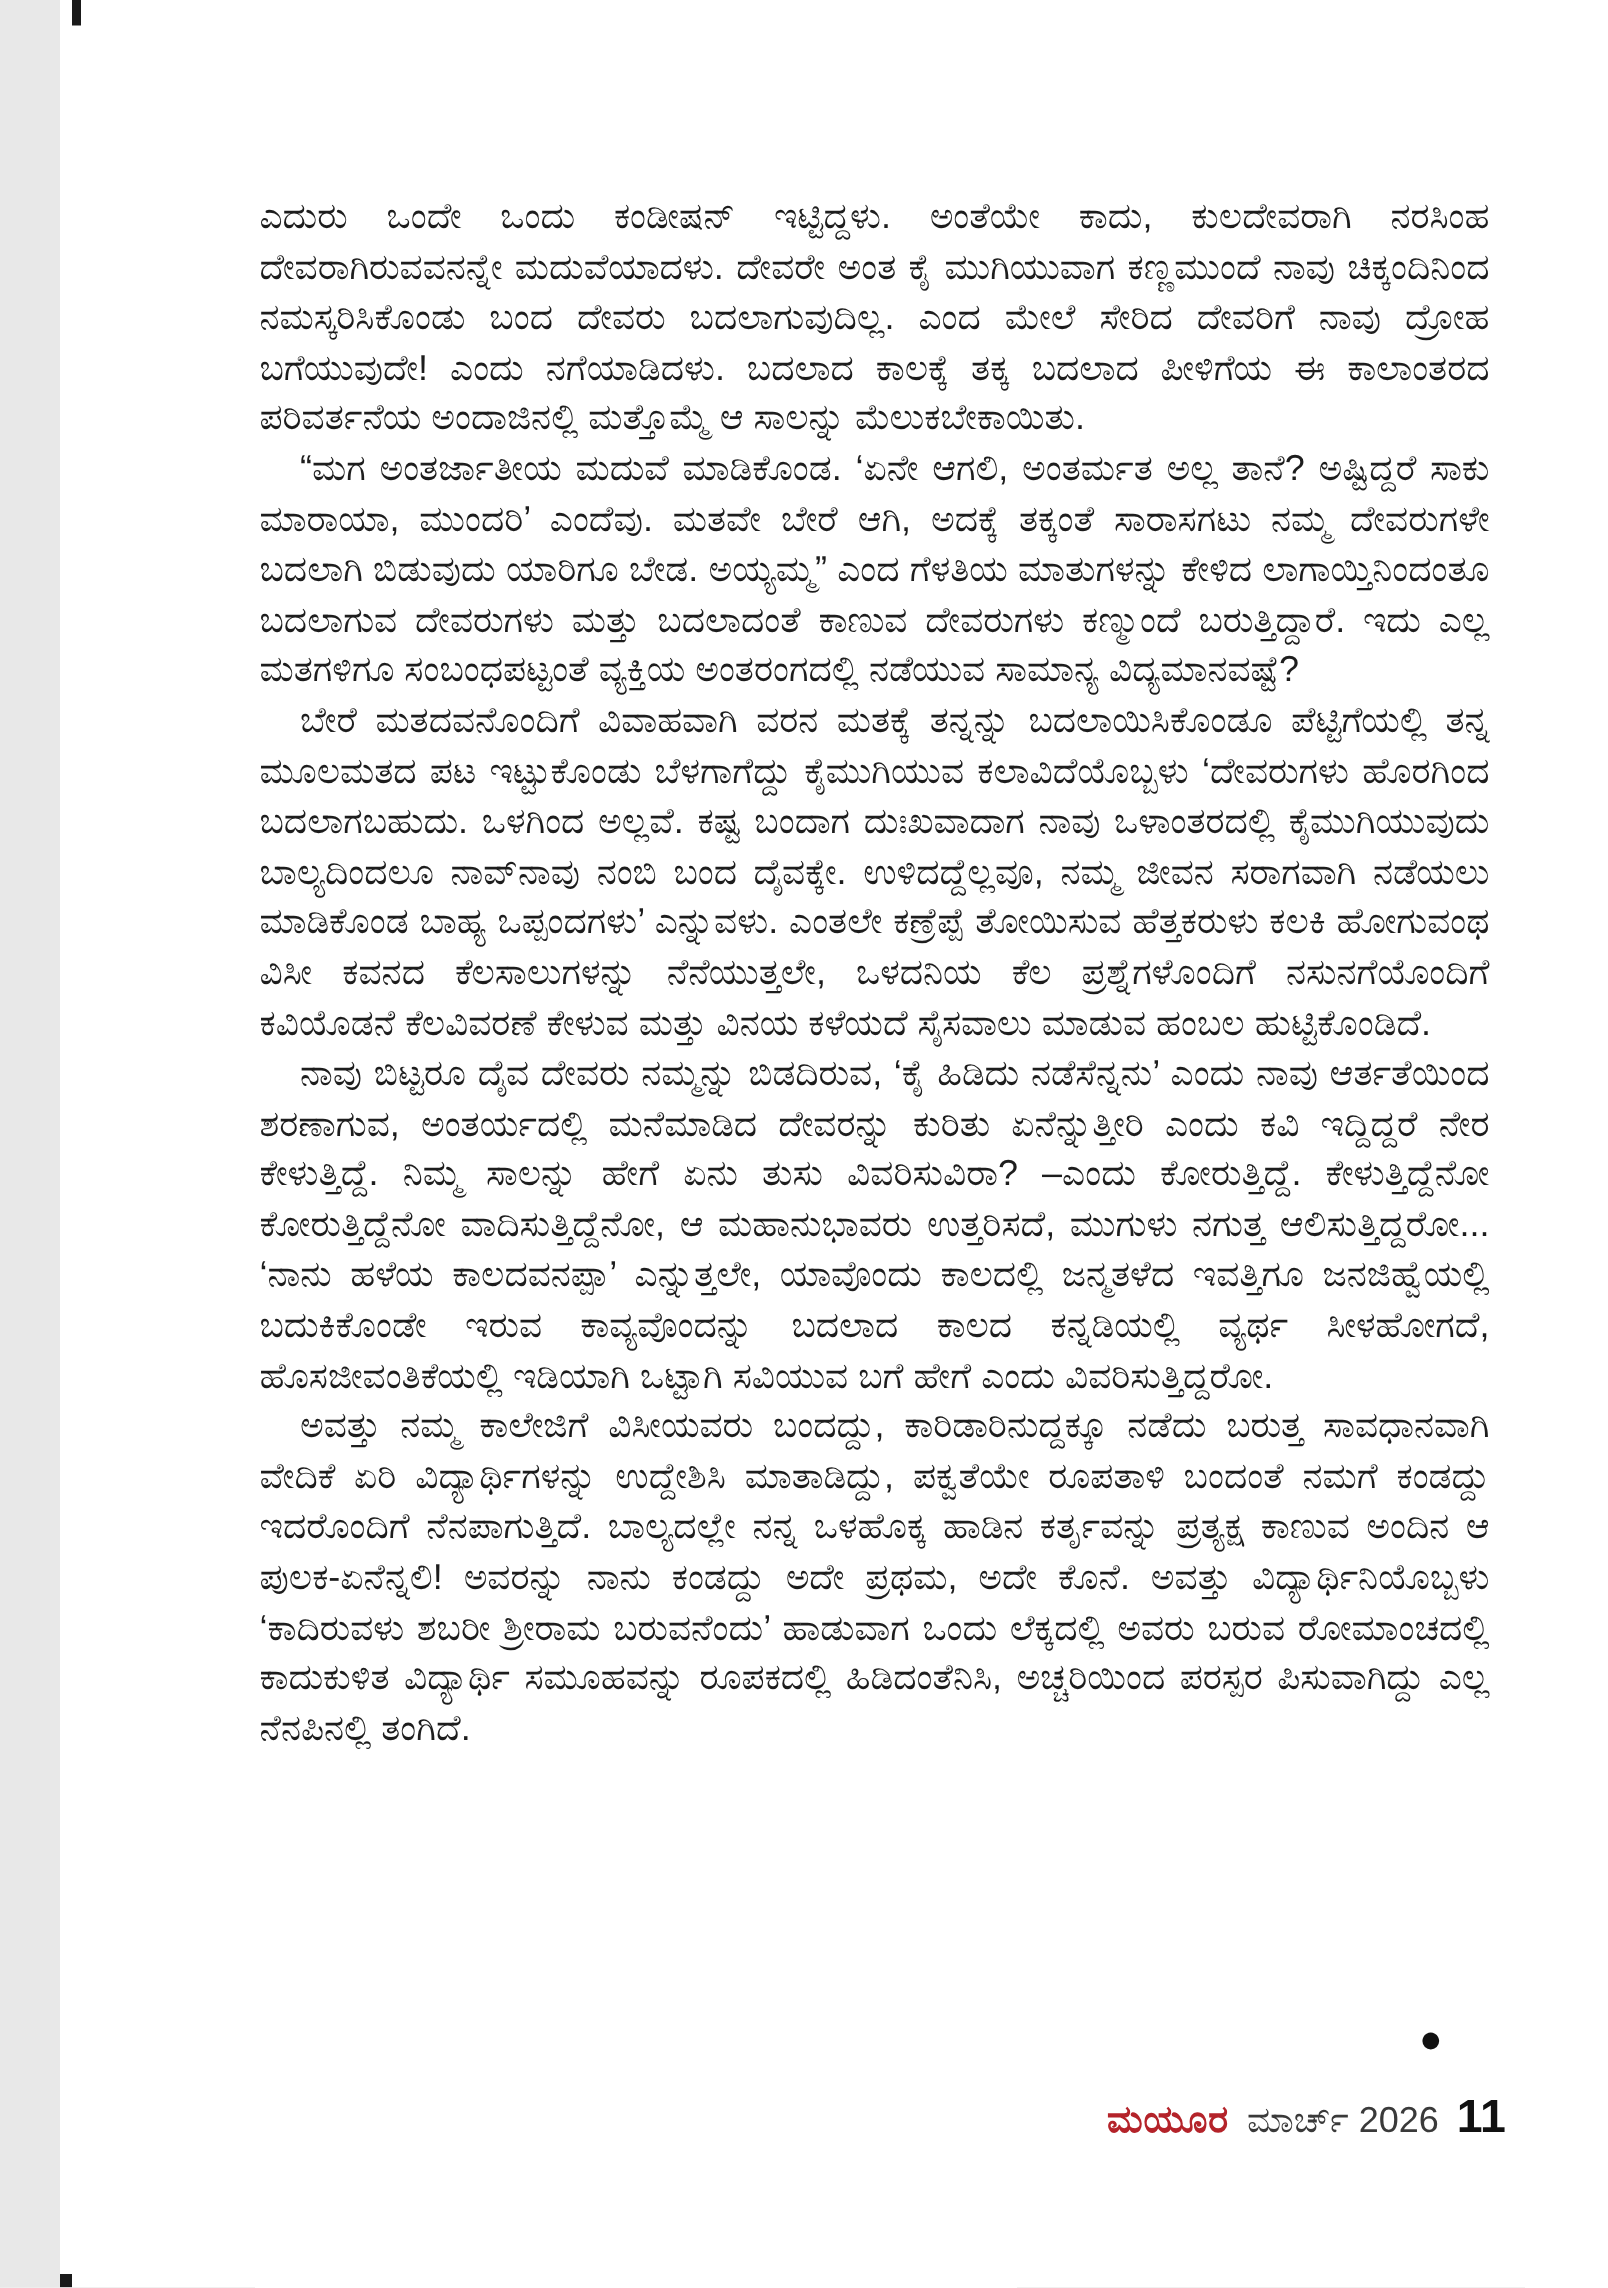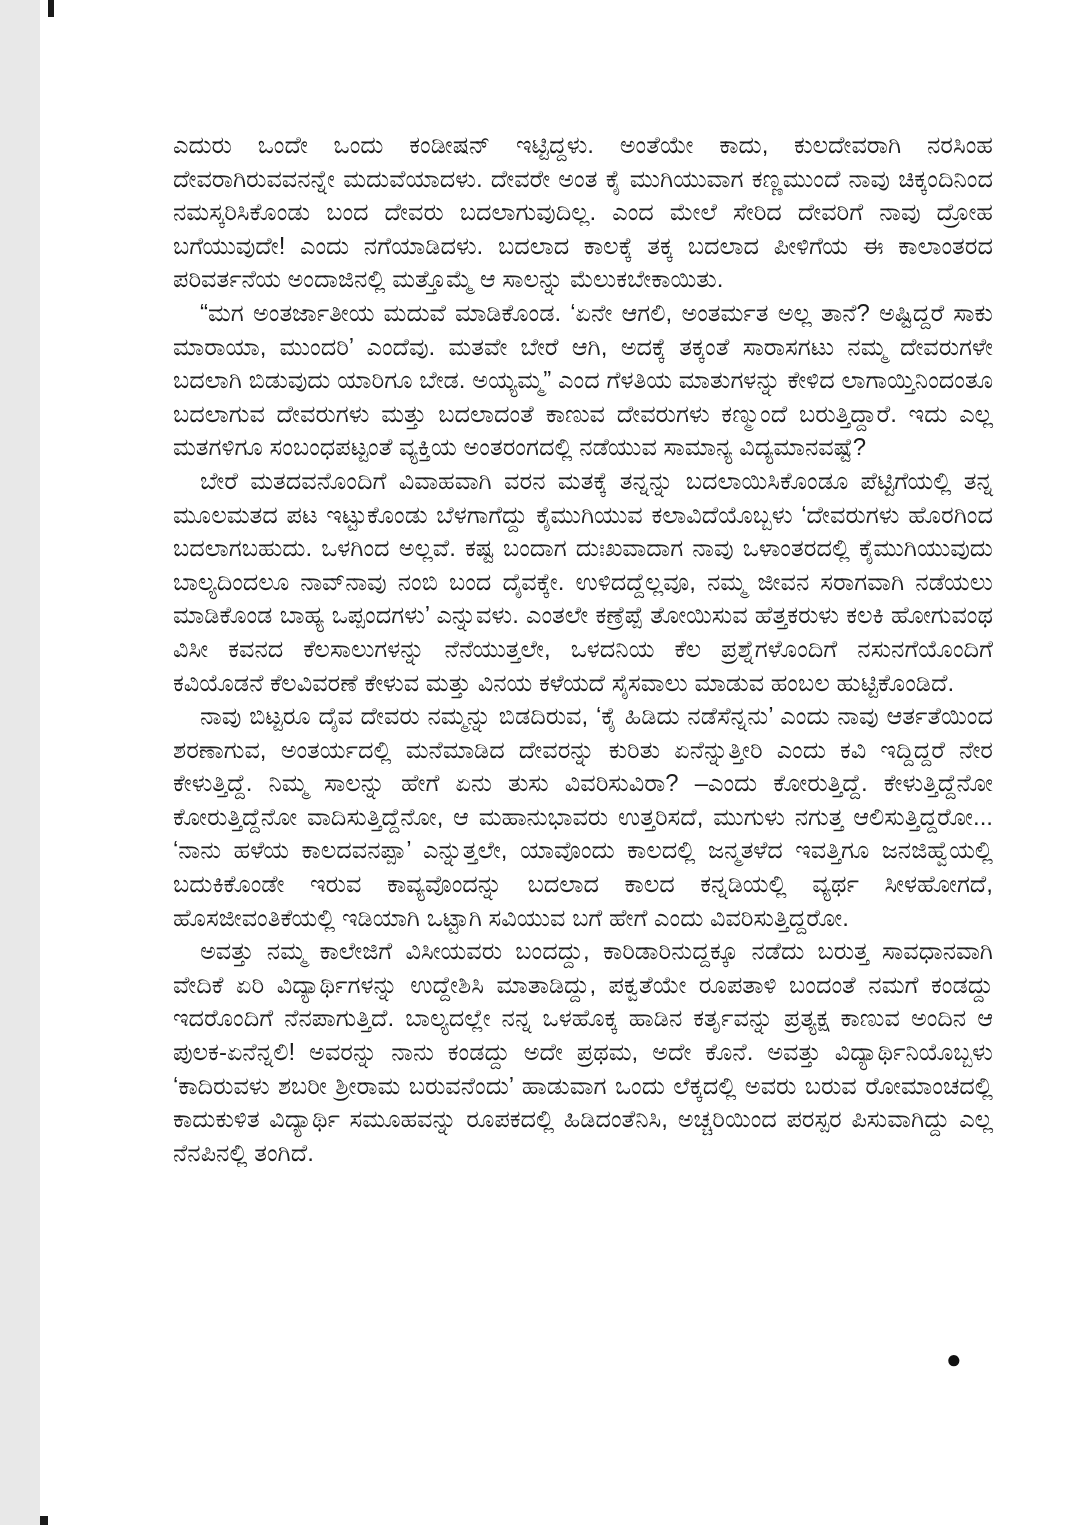--- a/index.html
+++ b/index.html
@@ -86,14 +86,19 @@
   <main class="article" style="color: rgb(29, 29, 29);">
     <p>ಎದುರು ಒಂದೇ ಒಂದು ಕಂಡೀಷನ್ ಇಟ್ಟಿದ್ದಳು. ಅಂತೆಯೇ ಕಾದು, ಕುಲದೇವರಾಗಿ ನರಸಿಂಹ ದೇವರಾಗಿರುವವನನ್ನೇ ಮದುವೆಯಾದಳು. ದೇವರೇ ಅಂತ ಕೈ ಮುಗಿಯುವಾಗ ಕಣ್ಣಮುಂದೆ ನಾವು ಚಿಕ್ಕಂದಿನಿಂದ ನಮಸ್ಕರಿಸಿಕೊಂಡು ಬಂದ ದೇವರು ಬದಲಾಗುವುದಿಲ್ಲ. ಎಂದ ಮೇಲೆ ಸೇರಿದ ದೇವರಿಗೆ ನಾವು ದ್ರೋಹ ಬಗೆಯುವುದೇ! ಎಂದು ನಗೆಯಾಡಿದಳು. ಬದಲಾದ ಕಾಲಕ್ಕೆ ತಕ್ಕ ಬದಲಾದ ಪೀಳಿಗೆಯ ಈ ಕಾಲಾಂತರದ ಪರಿವರ್ತನೆಯ ಅಂದಾಜಿನಲ್ಲಿ ಮತ್ತೊಮ್ಮೆ ಆ ಸಾಲನ್ನು ಮೆಲುಕಬೇಕಾಯಿತು.</p>
     <p class="indent">“ಮಗ ಅಂತರ್ಜಾತೀಯ ಮದುವೆ ಮಾಡಿಕೊಂಡ. ‘ಏನೇ ಆಗಲಿ, ಅಂತರ್ಮತ ಅಲ್ಲ ತಾನೆ? ಅಷ್ಟಿದ್ದರೆ ಸಾಕು ಮಾರಾಯಾ, ಮುಂದರಿ’ ಎಂದೆವು. ಮತವೇ ಬೇರೆ ಆಗಿ, ಅದಕ್ಕೆ ತಕ್ಕಂತೆ ಸಾರಾಸಗಟು ನಮ್ಮ ದೇವರುಗಳೇ ಬದಲಾಗಿ ಬಿಡುವುದು ಯಾರಿಗೂ ಬೇಡ. ಅಯ್ಯಮ್ಮ” ಎಂದ ಗೆಳತಿಯ ಮಾತುಗಳನ್ನು ಕೇಳಿದ ಲಾಗಾಯ್ತಿನಿಂದಂತೂ ಬದಲಾಗುವ ದೇವರುಗಳು ಮತ್ತು ಬದಲಾದಂತೆ ಕಾಣುವ ದೇವರುಗಳು ಕಣ್ಮುಂದೆ ಬರುತ್ತಿದ್ದಾರೆ. ಇದು ಎಲ್ಲ ಮತಗಳಿಗೂ ಸಂಬಂಧಪಟ್ಟಂತೆ ವ್ಯಕ್ತಿಯ ಅಂತರಂಗದಲ್ಲಿ ನಡೆಯುವ ಸಾಮಾನ್ಯ ವಿದ್ಯಮಾನವಷ್ಟೆ?</p>
     <p class="indent">ಬೇರೆ ಮತದವನೊಂದಿಗೆ ವಿವಾಹವಾಗಿ ವರನ ಮತಕ್ಕೆ ತನ್ನನ್ನು ಬದಲಾಯಿಸಿಕೊಂಡೂ ಪೆಟ್ಟಿಗೆಯಲ್ಲಿ ತನ್ನ ಮೂಲಮತದ ಪಟ ಇಟ್ಟುಕೊಂಡು ಬೆಳಗಾಗೆದ್ದು ಕೈಮುಗಿಯುವ ಕಲಾವಿದೆಯೊಬ್ಬಳು ‘ದೇವರುಗಳು ಹೊರಗಿಂದ ಬದಲಾಗಬಹುದು. ಒಳಗಿಂದ ಅಲ್ಲವೆ. ಕಷ್ಟ ಬಂದಾಗ ದುಃಖವಾದಾಗ ನಾವು ಒಳಾಂತರದಲ್ಲಿ ಕೈಮುಗಿಯುವುದು ಬಾಲ್ಯದಿಂದಲೂ ನಾವ್‌ನಾವು ನಂಬಿ ಬಂದ ದೈವಕ್ಕೇ. ಉಳಿದದ್ದೆಲ್ಲವೂ, ನಮ್ಮ ಜೀವನ ಸರಾಗವಾಗಿ ನಡೆಯಲು ಮಾಡಿಕೊಂಡ ಬಾಹ್ಯ ಒಪ್ಪಂದಗಳು’ ಎನ್ನುವಳು. ಎಂತಲೇ ಕಣ್ರೆಪ್ಪೆ ತೋಯಿಸುವ ಹೆತ್ತಕರುಳು ಕಲಕಿ ಹೋಗುವಂಥ ವಿಸೀ ಕವನದ ಕೆಲಸಾಲುಗಳನ್ನು ನೆನೆಯುತ್ತಲೇ, ಒಳದನಿಯ ಕೆಲ ಪ್ರಶ್ನೆಗಳೊಂದಿಗೆ ನಸುನಗೆಯೊಂದಿಗೆ ಕವಿಯೊಡನೆ ಕೆಲವಿವರಣೆ ಕೇಳುವ ಮತ್ತು ವಿನಯ ಕಳೆಯದೆ ಸೈಸವಾಲು ಮಾಡುವ ಹಂಬಲ ಹುಟ್ಟಿಕೊಂಡಿದೆ.</p>
     <p class="indent">ನಾವು ಬಿಟ್ಟರೂ ದೈವ ದೇವರು ನಮ್ಮನ್ನು ಬಿಡದಿರುವ, ‘ಕೈ ಹಿಡಿದು ನಡೆಸೆನ್ನನು’ ಎಂದು ನಾವು ಆರ್ತತೆಯಿಂದ ಶರಣಾಗುವ, ಅಂತರ್ಯದಲ್ಲಿ ಮನೆಮಾಡಿದ ದೇವರನ್ನು ಕುರಿತು ಏನೆನ್ನುತ್ತೀರಿ ಎಂದು ಕವಿ ಇದ್ದಿದ್ದರೆ ನೇರ ಕೇಳುತ್ತಿದ್ದೆ. ನಿಮ್ಮ ಸಾಲನ್ನು ಹೇಗೆ ಏನು ತುಸು ವಿವರಿಸುವಿರಾ? –ಎಂದು ಕೋರುತ್ತಿದ್ದೆ. ಕೇಳುತ್ತಿದ್ದೆನೋ ಕೋರುತ್ತಿದ್ದೆನೋ ವಾದಿಸುತ್ತಿದ್ದೆನೋ, ಆ ಮಹಾನುಭಾವರು ಉತ್ತರಿಸದೆ, ಮುಗುಳು ನಗುತ್ತ ಆಲಿಸುತ್ತಿದ್ದರೋ... ‘ನಾನು ಹಳೆಯ ಕಾಲದವನಪ್ಪಾ’ ಎನ್ನುತ್ತಲೇ, ಯಾವೊಂದು ಕಾಲದಲ್ಲಿ ಜನ್ಮತಳೆದ ಇವತ್ತಿಗೂ ಜನಜಿಹ್ವೆಯಲ್ಲಿ ಬದುಕಿಕೊಂಡೇ ಇರುವ ಕಾವ್ಯವೊಂದನ್ನು ಬದಲಾದ ಕಾಲದ ಕನ್ನಡಿಯಲ್ಲಿ ವ್ಯರ್ಥ ಸೀಳಹೋಗದೆ, ಹೊಸಜೀವಂತಿಕೆಯಲ್ಲಿ ಇಡಿಯಾಗಿ ಒಟ್ಟಾಗಿ ಸವಿಯುವ ಬಗೆ ಹೇಗೆ ಎಂದು ವಿವರಿಸುತ್ತಿದ್ದರೋ.</p>
     <p class="indent">ಅವತ್ತು ನಮ್ಮ ಕಾಲೇಜಿಗೆ ವಿಸೀಯವರು ಬಂದದ್ದು, ಕಾರಿಡಾರಿನುದ್ದಕ್ಕೂ ನಡೆದು ಬರುತ್ತ ಸಾವಧಾನವಾಗಿ ವೇದಿಕೆ ಏರಿ ವಿದ್ಯಾರ್ಥಿಗಳನ್ನು ಉದ್ದೇಶಿಸಿ ಮಾತಾಡಿದ್ದು, ಪಕ್ವತೆಯೇ ರೂಪತಾಳಿ ಬಂದಂತೆ ನಮಗೆ ಕಂಡದ್ದು ಇದರೊಂದಿಗೆ ನೆನಪಾಗುತ್ತಿದೆ. ಬಾಲ್ಯದಲ್ಲೇ ನನ್ನ ಒಳಹೊಕ್ಕ ಹಾಡಿನ ಕರ್ತೃವನ್ನು ಪ್ರತ್ಯಕ್ಷ ಕಾಣುವ ಅಂದಿನ ಆ ಪುಲಕ-ಏನೆನ್ನಲಿ! ಅವರನ್ನು ನಾನು ಕಂಡದ್ದು ಅದೇ ಪ್ರಥಮ, ಅದೇ ಕೊನೆ. ಅವತ್ತು ವಿದ್ಯಾರ್ಥಿನಿಯೊಬ್ಬಳು ‘ಕಾದಿರುವಳು ಶಬರೀ ಶ್ರೀರಾಮ ಬರುವನೆಂದು’ ಹಾಡುವಾಗ ಒಂದು ಲೆಕ್ಕದಲ್ಲಿ ಅವರು ಬರುವ ರೋಮಾಂಚದಲ್ಲಿ ಕಾದುಕುಳಿತ ವಿದ್ಯಾರ್ಥಿ ಸಮೂಹವನ್ನು ರೂಪಕದಲ್ಲಿ ಹಿಡಿದಂತೆನಿಸಿ, ಅಚ್ಚರಿಯಿಂದ ಪರಸ್ಪರ ಪಿಸುವಾಗಿದ್ದು ಎಲ್ಲ ನೆನಪಿನಲ್ಲಿ ತಂಗಿದೆ.</p>
   </main>
 
   <div class="end-dot">●</div>
 
+  <footer class="footer">
+    <span class="brand" style="color: rgb(180, 35, 42);">ಮಯೂರ</span>
+    <span class="issue">ಮಾರ್ಚ್ 2026</span>
+    <span class="pageno">11</span>
+  </footer>
 
 </div>
 
 </body></html>

